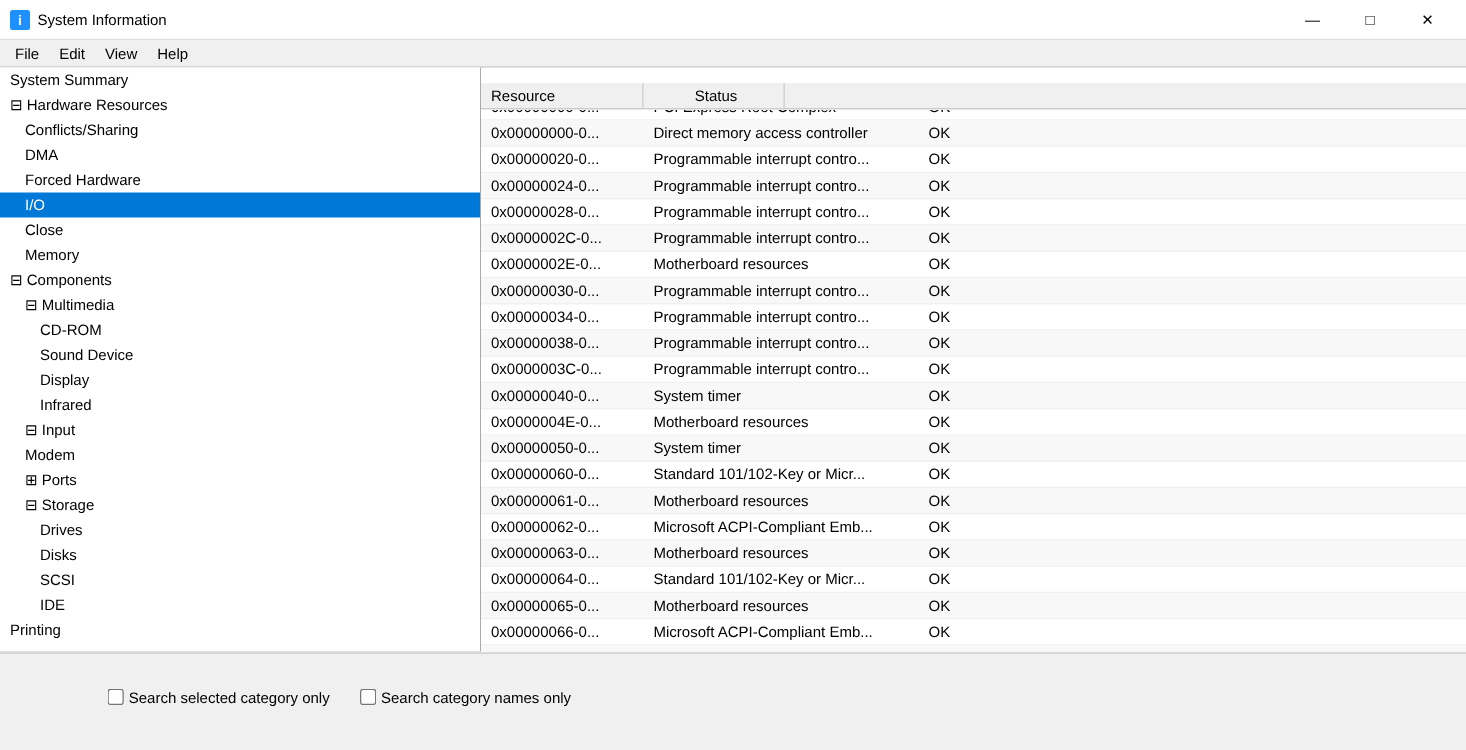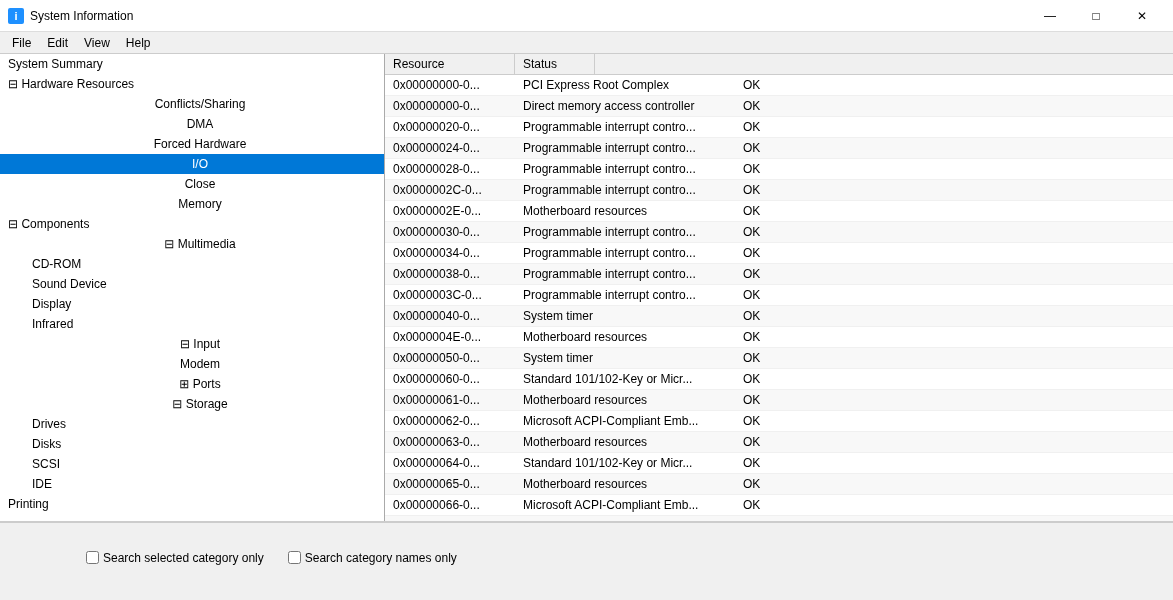--- a/index.html
+++ b/index.html
@@ -83,37 +83,38 @@
 
     .tree-item {
       padding: 1px 4px 1px 8px;
       cursor: pointer;
       white-space: nowrap;
       font-size: 12px;
       color: #000;
       line-height: 18px;
     }
     .tree-item.selected { background: #0078d7; color: #fff; }
-    .tree-item.indent1 { padding-left: 20px; text-align: center; }
+    .tree-item.indent1 { padding-left: 20px; }
     .tree-item.indent2 { padding-left: 32px; }
 
     .right-pane {
       flex: 1;
       background: #fff;
       overflow-y: auto;
       overflow-x: hidden;
     }
 
     .table-header {
       display: flex;
       background: #f0f0f0;
       border-bottom: 1px solid #ccc;
       position: sticky;
-      top: 0;
+      top: 12px;
       z-index: 1;
+      gap: 33px;
     }
     .th-cell {
       padding: 3px 8px;
       font-size: 12px;
       font-weight: normal;
       border-right: 1px solid #ccc;
       color: #000;
       flex-shrink: 0;
     }
     .th-resource { width: 130px; }

